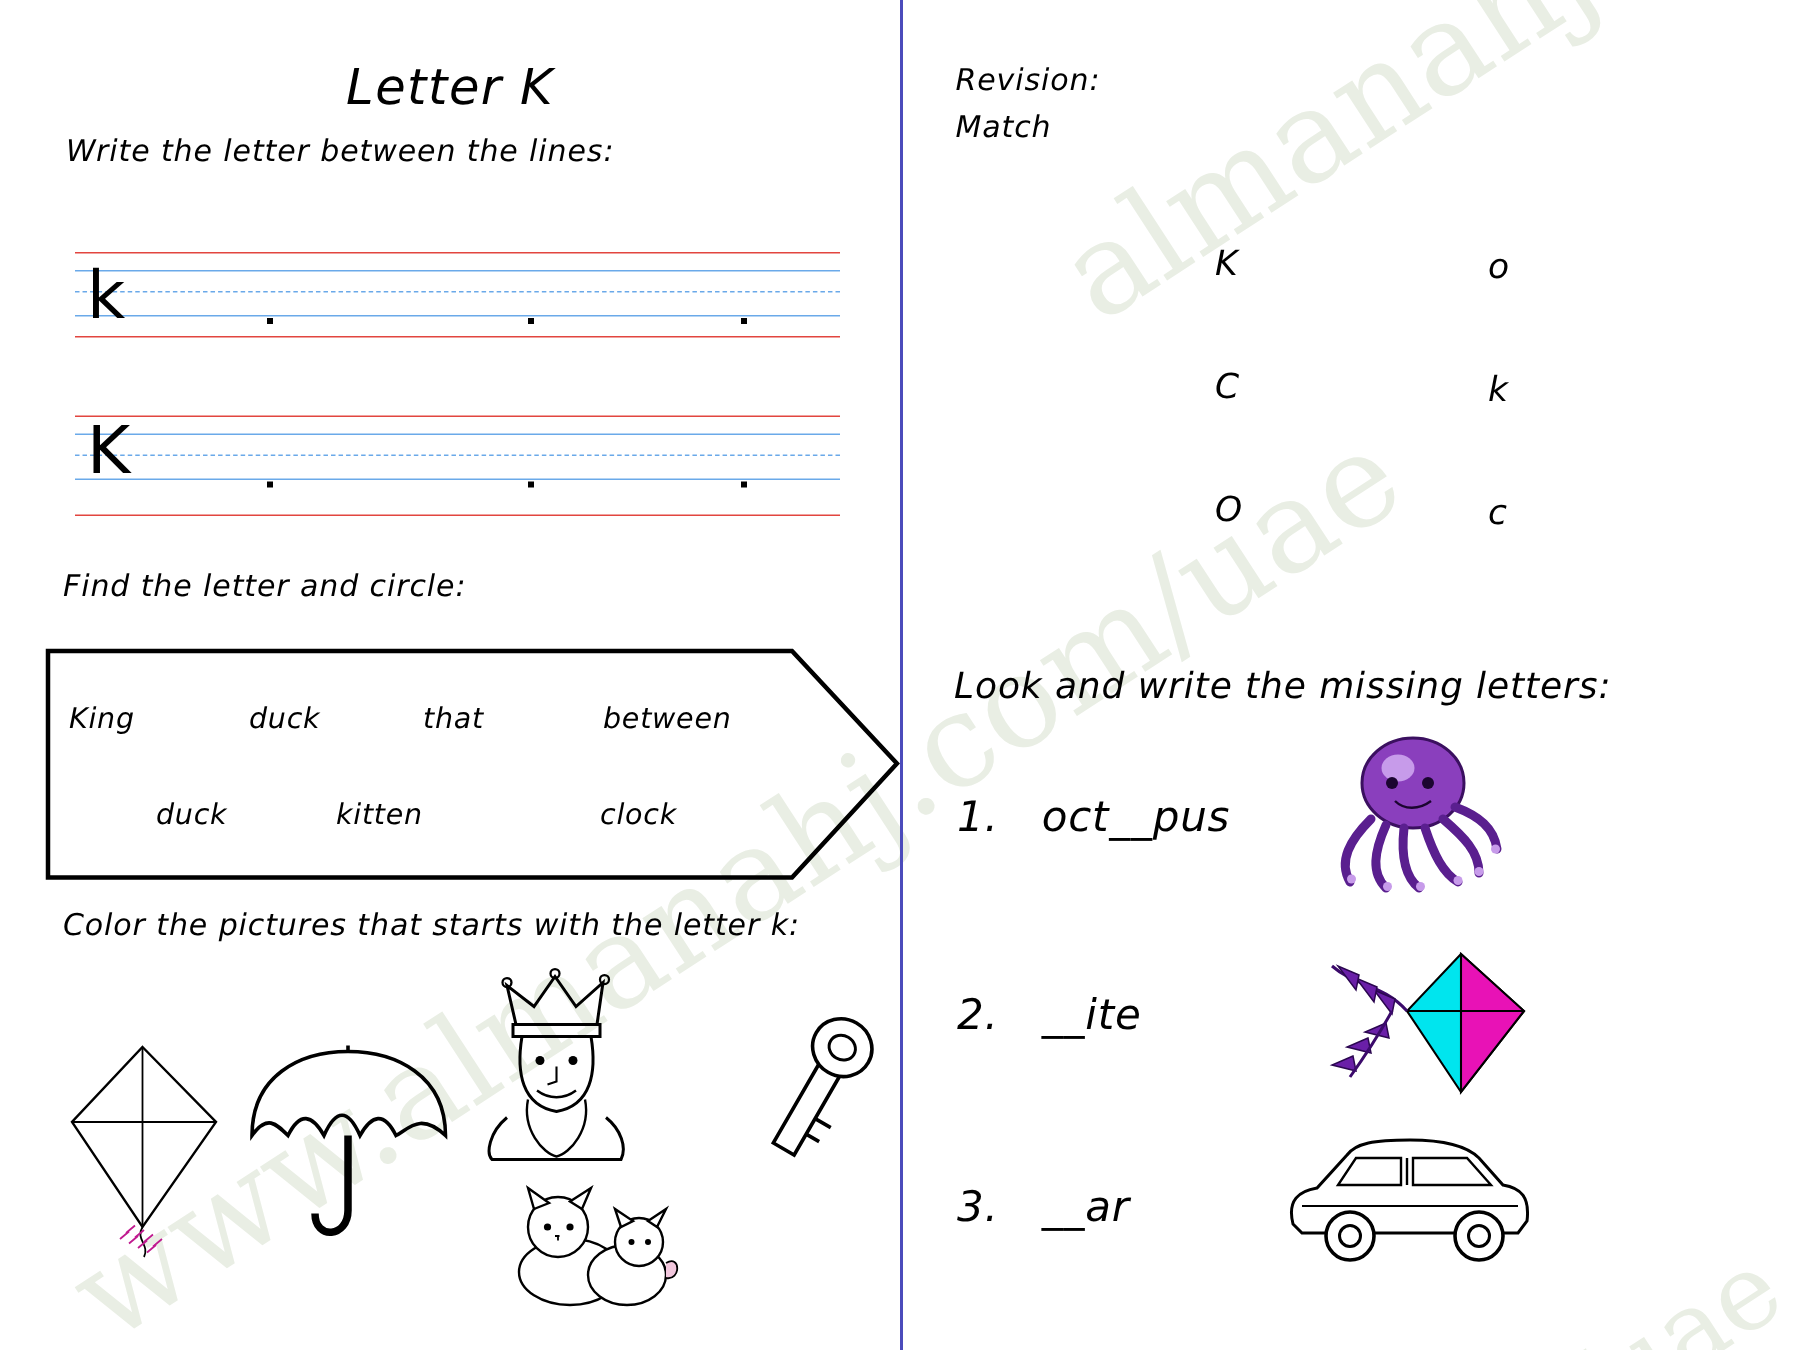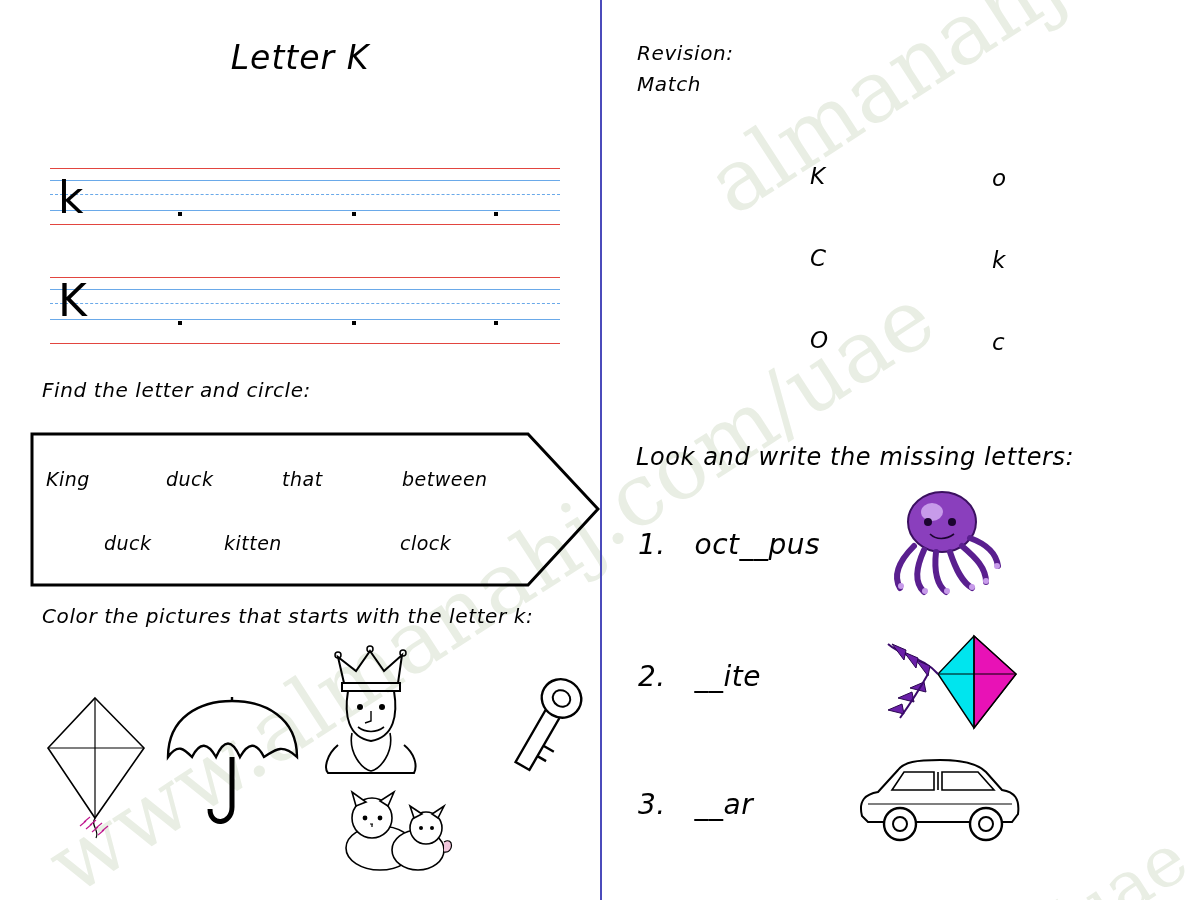--- a/index.html
+++ b/index.html
@@ -175,20 +175,21 @@
   <div class="watermark">
     <div class="wm-text wm1">www.almanahj.com/uae</div>
     <div class="wm-text wm2">almanahj.com/uae</div>
     <div class="wm-text wm3">/uae</div>
   </div>
 
   <div class="left">
 
     <div id="title" class="hand">Letter K</div>
 
+    <div id="write-instruction">Write the letter between the lines:</div>
 
     <div class="linegroup lg lg1">
       <div class="ln-red" style="top:0px;"></div>
       <div class="ln-blue" style="top:12px;"></div>
       <div class="ln-dash" style="top:26px;"></div>
       <div class="ln-blue" style="top:42px;"></div>
       <div class="ln-red" style="top:56px;"></div>
       <div class="lg-letter" style="top:8px;">k</div>
       <div class="dot" style="left:128px; top:44px;"></div>
       <div class="dot" style="left:302px; top:44px;"></div>

